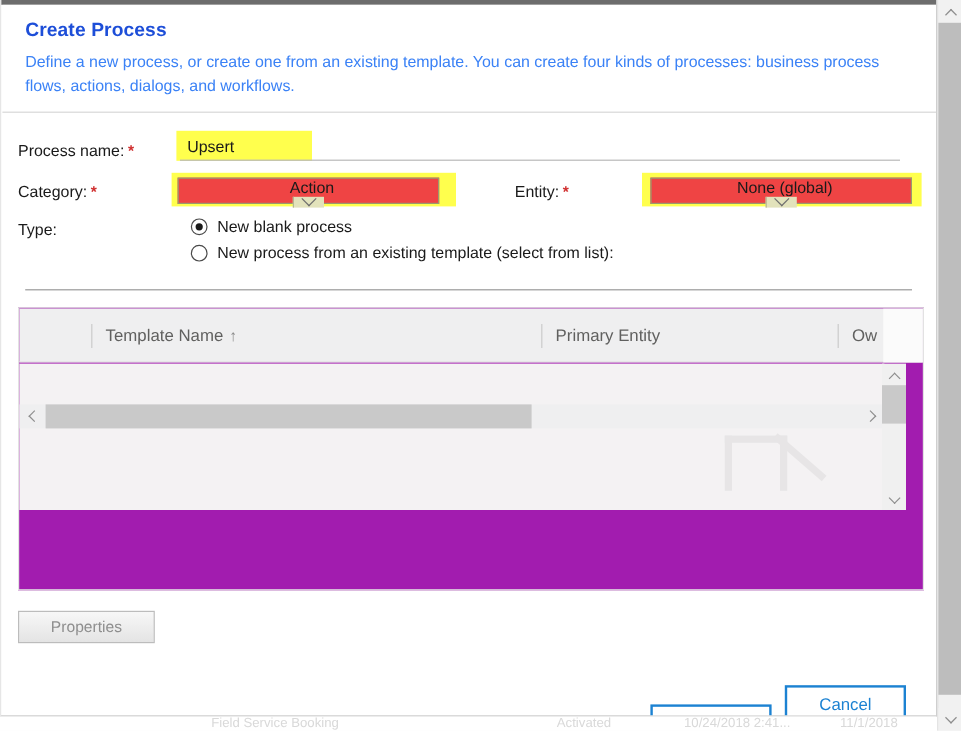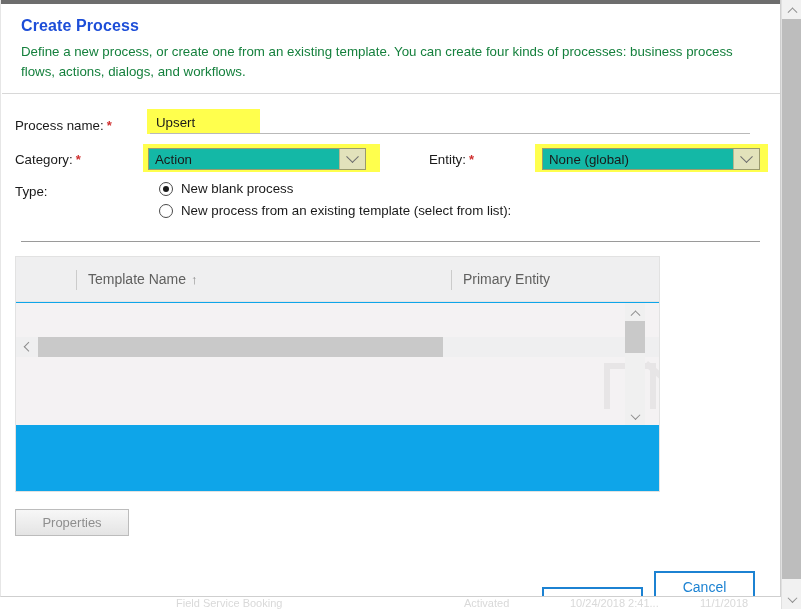--- a/index.html
+++ b/index.html
@@ -69,21 +69,21 @@
     left: 19px; top: 13px;
     color: #1d4ed8;
     font-size: 16px;
     font-weight: bold;
     letter-spacing: 0.1px;
   }
   .dlg-desc {
     position: absolute;
     left: 19px; top: 38px;
     width: 731px;
-    color: #15803d;
+    color: #3b82f6;
     font-size: 13.3px;
     line-height: 20px;
   }
 
   .hrule {
     position: absolute;
     height: 0;
     border-top: 1px solid #c8c8c8;
   }
   .hrule.top-sep { left: 0px; top: 89px; width: 778px; border-top-color: #d8d8d8;}
@@ -116,27 +116,28 @@
     border-bottom: 1px solid #b9b9b9;
     font-family: "Liberation Sans", sans-serif;
     font-size: 13.3px;
     color: #1a1a1a;
     padding: 0 0 0 6px;
     outline: none;
   }
 
   .ddbox {
     position: absolute;
-    background: #14b8a6;
+    background: #ef4444;
     border: 1px solid #9a9a6e;
     display: flex;
     align-items: center;
     font-size: 13.3px;
     color: #1a1a1a;
     cursor: default;
+    flex-direction: column;
   }
   .ddbox .dd-text { padding-left: 6px; flex: 1; }
   .ddbox .dd-arrow {
     width: 26px;
     height: 100%;
     background: #e2e2bb;
     border-left: 1px solid #b7b78e;
     display: flex;
     align-items: center;
     justify-content: center;
@@ -172,23 +173,23 @@
     left: 3px; top: 3px;
     width: 6px; height: 6px;
     border-radius: 50%;
     background: #1a1a1a;
   }
 
   
   .grid-wrap {
     position: absolute;
     left: 13px; top: 252px;
-    width: 645px;
+    width: 755px;
     height: 236px;
-    background: #0ea5e9;
+    background: #a21caf;
     border: 1px solid #e2e2e2;
     overflow: hidden;
   }
   .grid-head {
     position: absolute;
     left: 0; top: 0;
     width: 755px; height: 45px;
     background: #efeff0;
     border-bottom: 1px solid #e4e4e4;
   }

